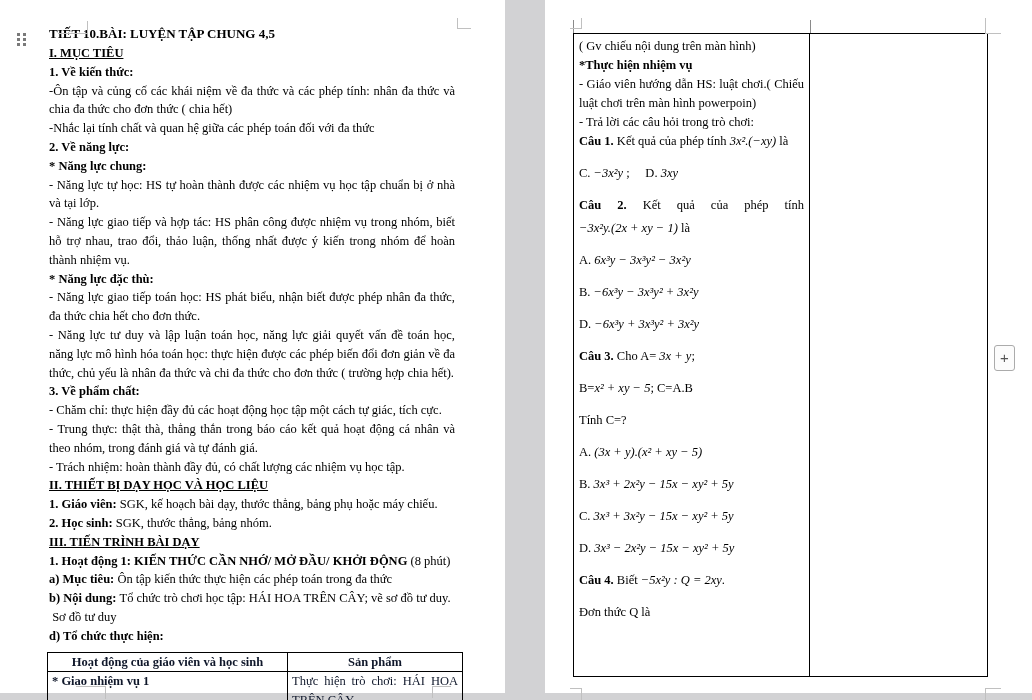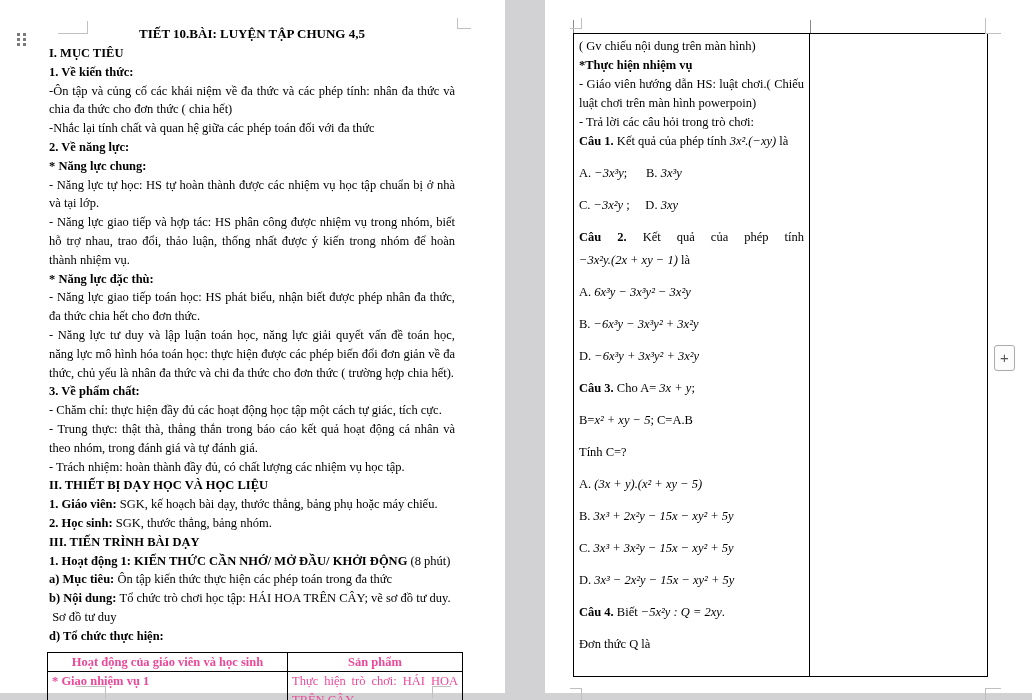--- a/index.html
+++ b/index.html
@@ -7,37 +7,37 @@
     width:1032px;height:700px;position:relative;overflow:hidden;
     background:#d2d2d4;
     font-family:"Liberation Serif","DejaVu Serif",serif;
   }
   .page{position:absolute;top:0;background:#ffffff;}
   .page-left{left:0;width:505px;height:693px;}
   .page-right{left:545px;width:487px;height:693px;}
 
   
   .lp-content{position:absolute;left:49px;top:26px;width:406px;}
-  .doc-title{font-size:13px;font-weight:bold;text-align:center;margin:0 0 2px 0;color:#000;}
+  .doc-title{font-size:13px;font-weight:bold;text-align:left;margin:0 0 2px 0;color:#000;}
   .para{margin:0;font-size:12.5px;line-height:18.8px;color:#000;}
   .rp-left .para{line-height:19px;}
   .b{font-weight:bold}
   .i{}
-  .u{}
+  .u{text-decoration:underline}
   .red{color:#000000}
   .math{font-style:italic}
   .jst{text-align:justify}
   .jlast{text-align:justify;text-align-last:justify}
   .ws{white-space:pre-wrap}
   .sp{margin-bottom:13px}
   .sp0{margin-bottom:4px}
 
   
   .doc-table{border-collapse:collapse;margin:6px 0 0 -2px;table-layout:fixed;width:405px;}
-  .doc-table th,.doc-table td{border:1px solid #000;font-size:12.5px;line-height:18.5px;vertical-align:top;color:#ec4899;}
+  .doc-table th,.doc-table td{border:1px solid #000;font-size:12.5px;line-height:18.5px;vertical-align:top;color:#0f172a;}
   .doc-table th{font-weight:bold;text-align:center;padding:0 2px;}
   .doc-table td{padding:0 4px 2px 4px;}
   .col1{width:235px}.col2{width:170px}
   .cell-justify{text-align:justify}
 
   
   .rp-table{position:absolute;left:28px;top:33px;width:413px;height:642px;border:1px solid #000;display:flex;}
   .rp-left{width:236px;border-right:1px solid #000;padding:3px 5px 0 5px;box-sizing:border-box;}
   .rp-right{flex:1;}
   .tick{position:absolute;width:1px;height:13px;background:#8a8a8a;top:20px;}
@@ -118,21 +118,20 @@
 <div class="page page-right">
   <div class="tick" style="left:28px;"></div>
   <div class="tick" style="left:265px;"></div>
   <div class="rp-table">
     <div class="rp-left">
         <p class="para"><span>( Gv chiếu nội dung trên màn hình)</span></p>
         <p class="para"><span class="b">*Thực hiện nhiệm vụ</span></p>
         <p class="para jst"><span>- Giáo viên hướng dẫn HS: luật chơi.( Chiếu luật chơi trên màn hình powerpoin)</span></p>
         <p class="para"><span>- Trả lời các câu hỏi trong trò chơi:</span></p>
         <p class="para sp"><span class="b red">Câu 1. </span><span>Kết quả của phép tính </span><span class="math">3x².(−xy)</span><span> là</span></p>
-        <p class="para sp ws"><span>A. </span><span class="math">−3x³y</span><span>;      B. </span><span class="math">3x³y</span></p>
         <p class="para sp ws"><span>C. </span><span class="math">−3x²y</span><span> ;     D. </span><span class="math">3xy</span></p>
         <p class="para sp0 jlast"><span class="b red">Câu 2. </span><span>Kết quả của phép tính</span></p>
         <p class="para sp"><span class="math">−3x²y.(2x + xy − 1)</span><span> là</span></p>
         <p class="para sp"><span>A. </span><span class="math">6x³y − 3x³y² − 3x²y</span></p>
         <p class="para sp"><span>B. </span><span class="math">−6x³y − 3x³y² + 3x²y</span></p>
         <p class="para sp"><span>D. </span><span class="math">−6x³y + 3x³y² + 3x²y</span></p>
         <p class="para sp"><span class="b red">Câu 3. </span><span>Cho A= </span><span class="math">3x + y</span><span>;</span></p>
         <p class="para sp"><span>B=</span><span class="math">x² + xy − 5</span><span>; C=A.B</span></p>
         <p class="para sp"><span>Tính C=?</span></p>
         <p class="para sp"><span>A. </span><span class="math">(3x + y).(x² + xy − 5)</span></p>

